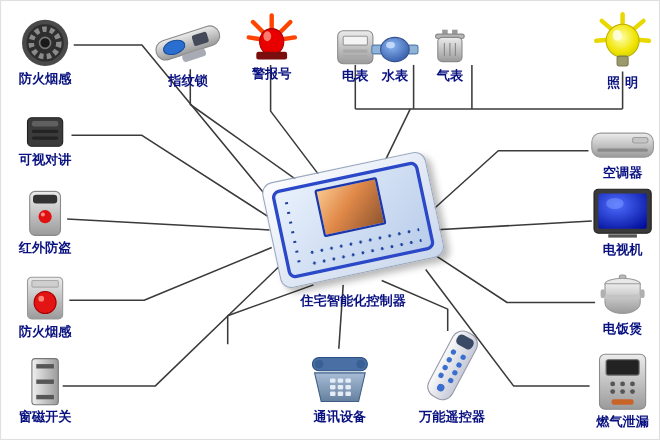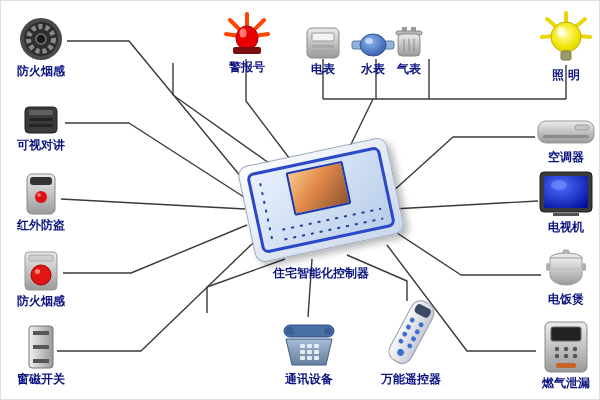--- a/index.html
+++ b/index.html
@@ -163,20 +163,33 @@
       <svg width="26" height="44" viewBox="0 0 26 44">
         <rect x="1" y="1" width="24" height="42" rx="3" fill="url(#gSilverH)" stroke="#777"></rect>
         <rect x="5" y="6" width="16" height="4" fill="#565656"></rect>
         <rect x="5" y="20" width="16" height="4" fill="#565656"></rect>
         <rect x="5" y="34" width="16" height="4" fill="#565656"></rect>
       </svg>
     </span>
     <span class="lbl">窗磁开关</span>
   </div>
 
+  <div class="node" style="left:130px;top:16px;width:80px">
+    <span class="icon">
+      <svg width="70" height="46" viewBox="0 0 70 46">
+        <g transform="rotate(-18 35 23)">
+          <rect x="5" y="13" width="60" height="18" rx="9" fill="url(#gSilver)" stroke="#888"></rect>
+          <ellipse cx="22" cy="22" rx="10" ry="6" fill="#2a6fd0" stroke="#1a4f9a"></ellipse>
+          <rect x="40" y="17" width="14" height="10" rx="2" fill="#454a5a"></rect>
+          <rect x="26" y="31" width="22" height="7" rx="3" fill="#a8aab4"></rect>
+        </g>
+      </svg>
+    </span>
+    <span class="lbl">指纹锁</span>
+  </div>
 
   <div class="node" style="left:294px;top:26px;width:56px">
     <span class="icon">
       <svg width="34" height="32" viewBox="0 0 34 32">
         <rect x="1" y="1" width="32" height="30" rx="5" fill="url(#gSilver)" stroke="#8a8a8a"></rect>
         <rect x="6" y="6" width="22" height="8" rx="1" fill="#f4f4f4" stroke="#999"></rect>
         <rect x="6" y="18" width="22" height="3" fill="#a8a8a8"></rect>
         <rect x="6" y="23" width="22" height="3" fill="#a8a8a8"></rect>
       </svg>
     </span>
@@ -194,21 +207,21 @@
           <line x1="23" y1="26" x2="2" y2="23"></line>
         </g>
         <ellipse cx="23" cy="27" rx="11" ry="12" fill="#e80000" stroke="#a80000"></ellipse>
         <ellipse cx="19" cy="22" rx="3.5" ry="4.5" fill="#ff9a8a" opacity="0.8"></ellipse>
         <rect x="9" y="36" width="28" height="7" rx="2" fill="#7a0d0d"></rect>
       </svg>
     </span>
     <span class="lbl">警报号</span>
   </div>
 
-  <div class="node" style="left:344px;top:30px;width:56px">
+  <div class="node" style="left:330px;top:30px;width:56px">
     <span class="icon">
       <svg width="44" height="28" viewBox="0 0 44 28">
         <rect x="1" y="10" width="10" height="8" rx="2" fill="#8fb3d9" stroke="#5a7fa8"></rect>
         <rect x="33" y="10" width="10" height="8" rx="2" fill="#8fb3d9" stroke="#5a7fa8"></rect>
         <ellipse cx="22" cy="14" rx="13" ry="11" fill="url(#gWat)" stroke="#33518f"></ellipse>
         <ellipse cx="18" cy="10" rx="4" ry="3" fill="#cfe4ff" opacity="0.8"></ellipse>
       </svg>
     </span>
     <span class="lbl">水表</span>
   </div>

